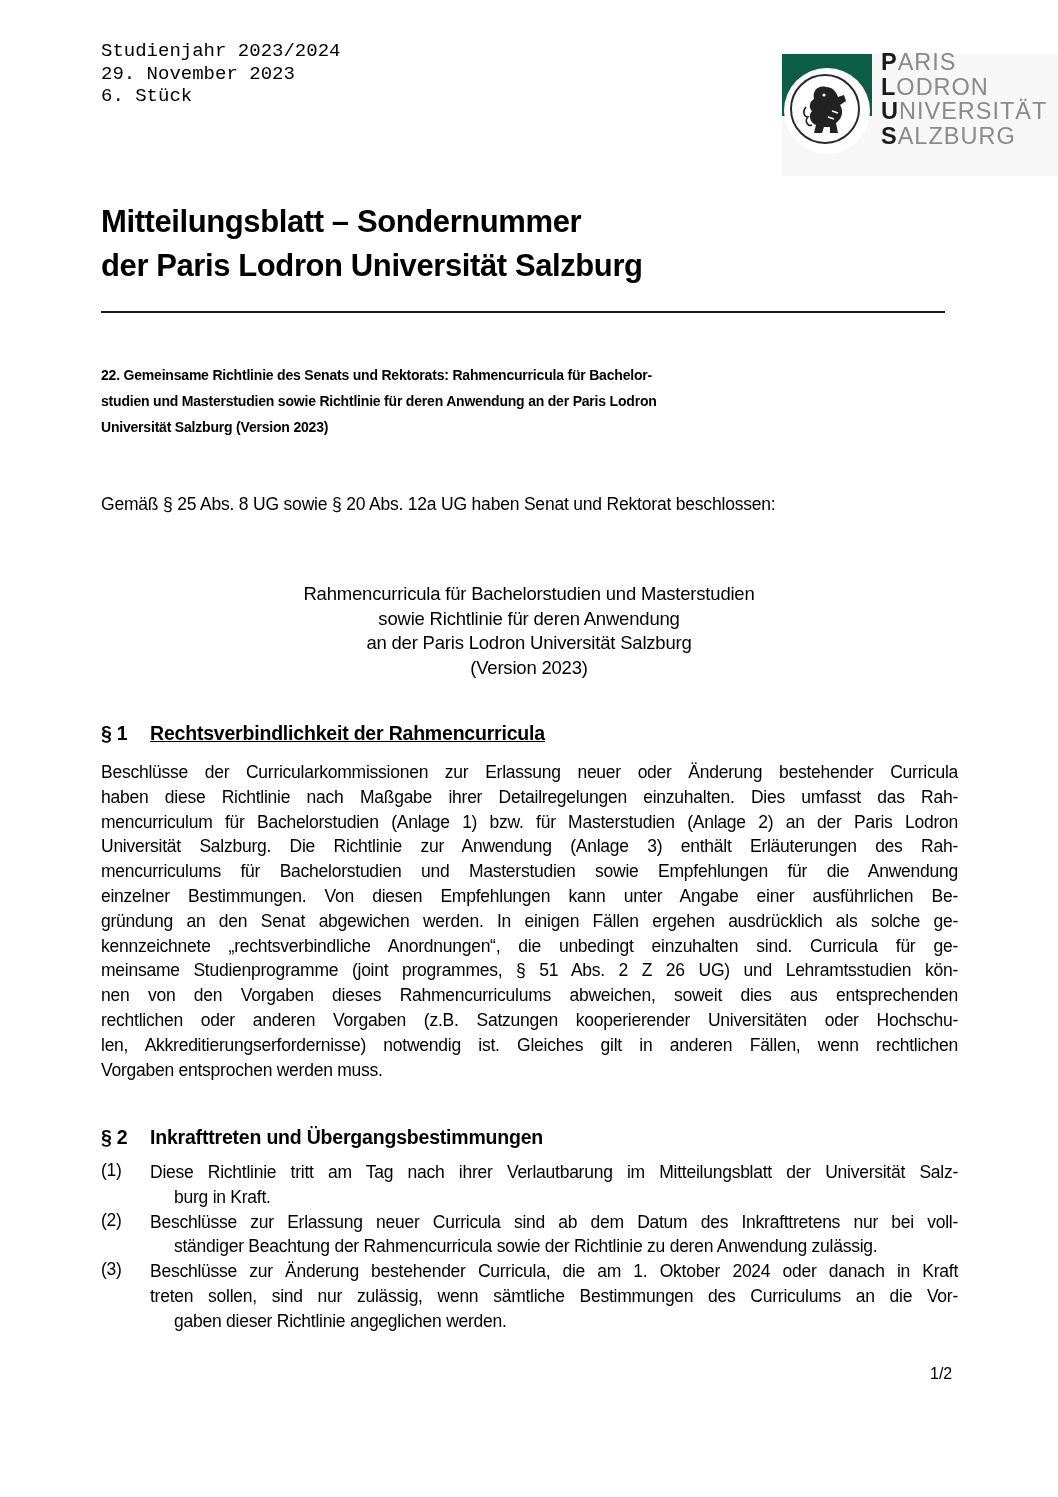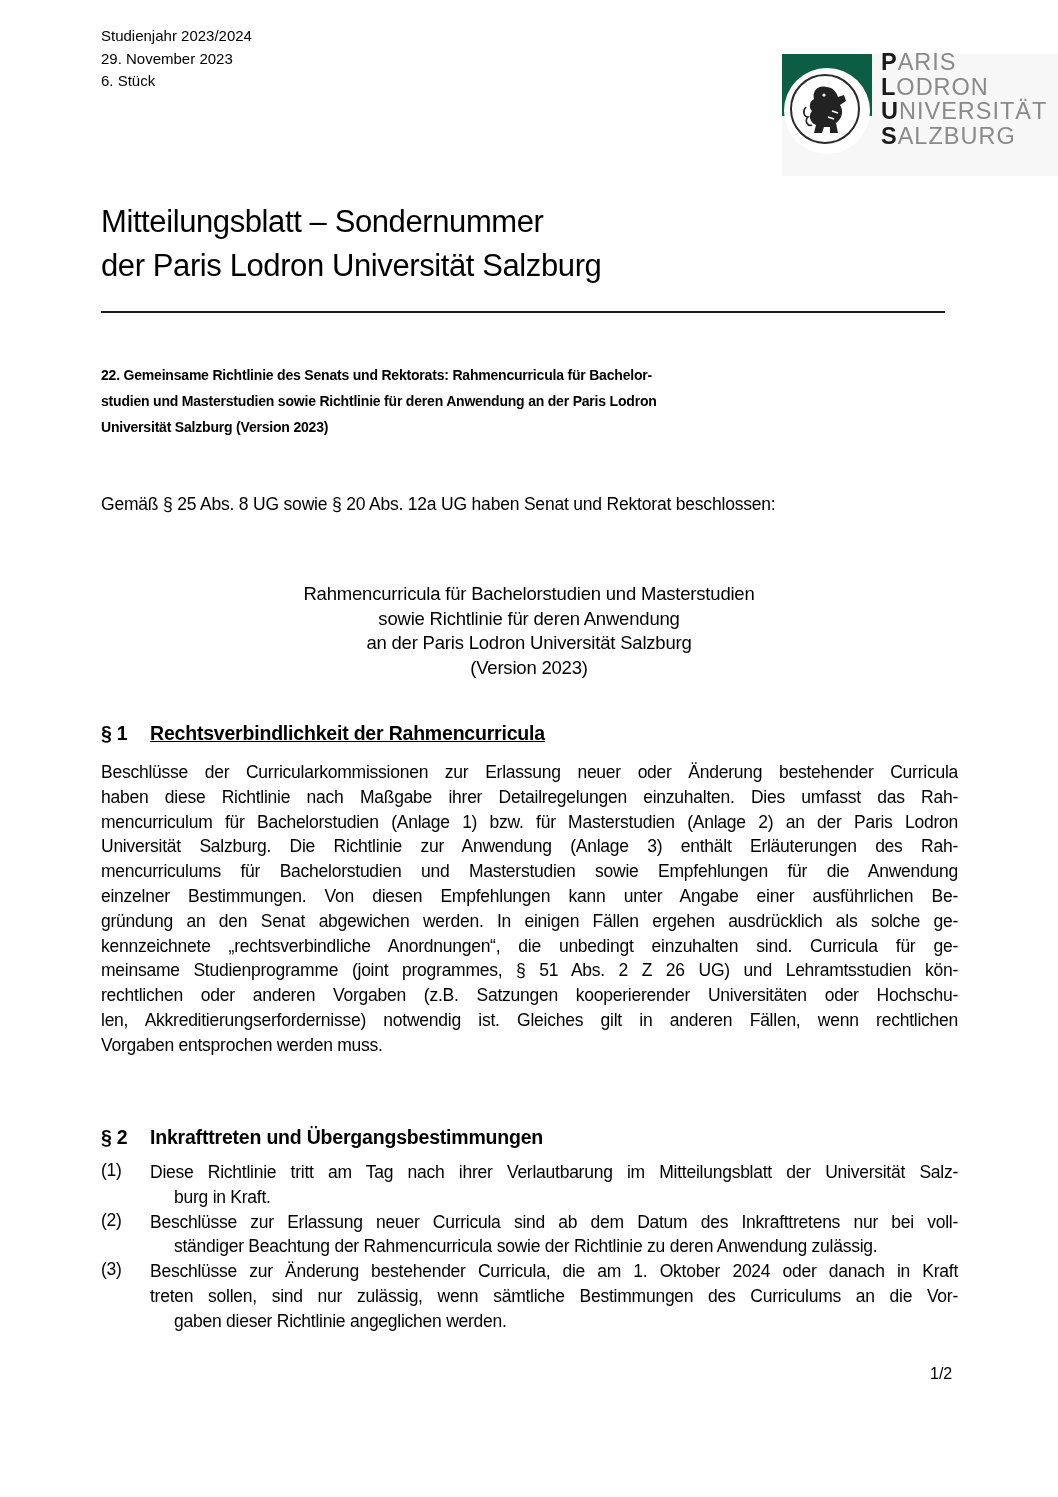--- a/index.html
+++ b/index.html
@@ -1,34 +1,34 @@
 <!DOCTYPE html>
 <html><head>
   <meta charset="utf-8">
   <style>
     html, body { margin: 0; padding: 0; background: #ffffff; }
     body {
       width: 1058px; height: 1497px; position: relative; overflow: hidden;
       font-family: "Liberation Sans", sans-serif; color: #000;
     }
     .abs { position: absolute; }
-    .meta { left: 101px; top: 25px; font-size: 15px; line-height: 22.5px; }
+    .meta { left: 101px; top: 40px; font-size: 19px; line-height: 22.5px; font-family: Liberation Mono, monospace; }
     .meta div { white-space: nowrap; }
 
     .logo { left: 782px; top: 18px; width: 276px; height: 122px; background: #f7f7f7; margin-top: 36px; }
     .logo-green { position: absolute; left: 0; top: 0; width: 90px; height: 62px; background: #0b5d44; }
     .logo-arch { position: absolute; left: 2px; top: 14px; width: 86px; height: 86px; border-radius: 50%; background: #ffffff; }
     .logo-circle { position: absolute; left: 8px; top: 20px; width: 70px; height: 70px; border-radius: 50%;
       border: 2px solid #2a2a2a; background: #fff; box-sizing: border-box; }
     .logo-circle svg { position: absolute; left: 6px; top: 5px; }
     .logo-text { position: absolute; left: 99px; top: -4px; font-size: 23.5px; line-height: 24.5px; letter-spacing: 1px; color: #8a8a8a; }
     .logo-text div { white-space: nowrap; }
     .logo-text b { color: #1a1a1a; font-weight: bold; }
 
-    .title { left: 101px; top: 200px; font-size: 31px; line-height: 44px; font-weight: normal; letter-spacing: -0.4px; }
+    .title { left: 101px; top: 200px; font-size: 31px; line-height: 44px; font-weight: bold; letter-spacing: -0.4px; }
     .title div { white-space: nowrap; }
     .rule { left: 101px; top: 311px; width: 844px; height: 0; border-top: 2.5px solid #1a1a1a; }
 
     .item-heading { left: 101px; top: 362px; width: 860px; font-size: 14px; line-height: 26px; font-weight: bold; letter-spacing: -0.2px; }
     .item-heading div { white-space: nowrap; }
 
     .intro { left: 101px; top: 492px; font-size: 17.5px; line-height: 24px; white-space: nowrap; letter-spacing: -0.2px; }
 
     .center-title { left: 101px; top: 582px; width: 856px; text-align: center; font-size: 18.5px; line-height: 24.5px; font-weight: normal; letter-spacing: -0.2px; }
 
@@ -105,20 +105,21 @@
 <div class="abs para para1">
   <span class="line">Beschlüsse der Curricularkommissionen zur Erlassung neuer oder Änderung bestehender Curricula</span>
   <span class="line">haben diese Richtlinie nach Maßgabe ihrer Detailregelungen einzuhalten. Dies umfasst das Rah-</span>
   <span class="line">mencurriculum für Bachelorstudien (Anlage 1) bzw. für Masterstudien (Anlage 2) an der Paris Lodron</span>
   <span class="line">Universität Salzburg. Die Richtlinie zur Anwendung (Anlage 3) enthält Erläuterungen des Rah-</span>
   <span class="line">mencurriculums für Bachelorstudien und Masterstudien sowie Empfehlungen für die Anwendung</span>
   <span class="line">einzelner Bestimmungen. Von diesen Empfehlungen kann unter Angabe einer ausführlichen Be-</span>
   <span class="line">gründung an den Senat abgewichen werden. In einigen Fällen ergehen ausdrücklich als solche ge-</span>
   <span class="line">kennzeichnete „rechtsverbindliche Anordnungen“, die unbedingt einzuhalten sind. Curricula für ge-</span>
   <span class="line">meinsame Studienprogramme (joint programmes, § 51 Abs. 2 Z 26 UG) und Lehramtsstudien kön-</span>
+  <span class="line">nen von den Vorgaben dieses Rahmencurriculums abweichen, soweit dies aus entsprechenden</span>
   <span class="line">rechtlichen oder anderen Vorgaben (z.B. Satzungen kooperierender Universitäten oder Hochschu-</span>
   <span class="line">len, Akkreditierungserfordernisse) notwendig ist. Gleiches gilt in anderen Fällen, wenn rechtlichen</span>
   <span class="line last">Vorgaben entsprochen werden muss.</span>
 </div>
 
 <div class="abs sec-heading sec2">
   <span class="num">§ 2</span><span>Inkrafttreten und Übergangsbestimmungen</span>
 </div>
 <div class="abs list">
   <div class="li">

